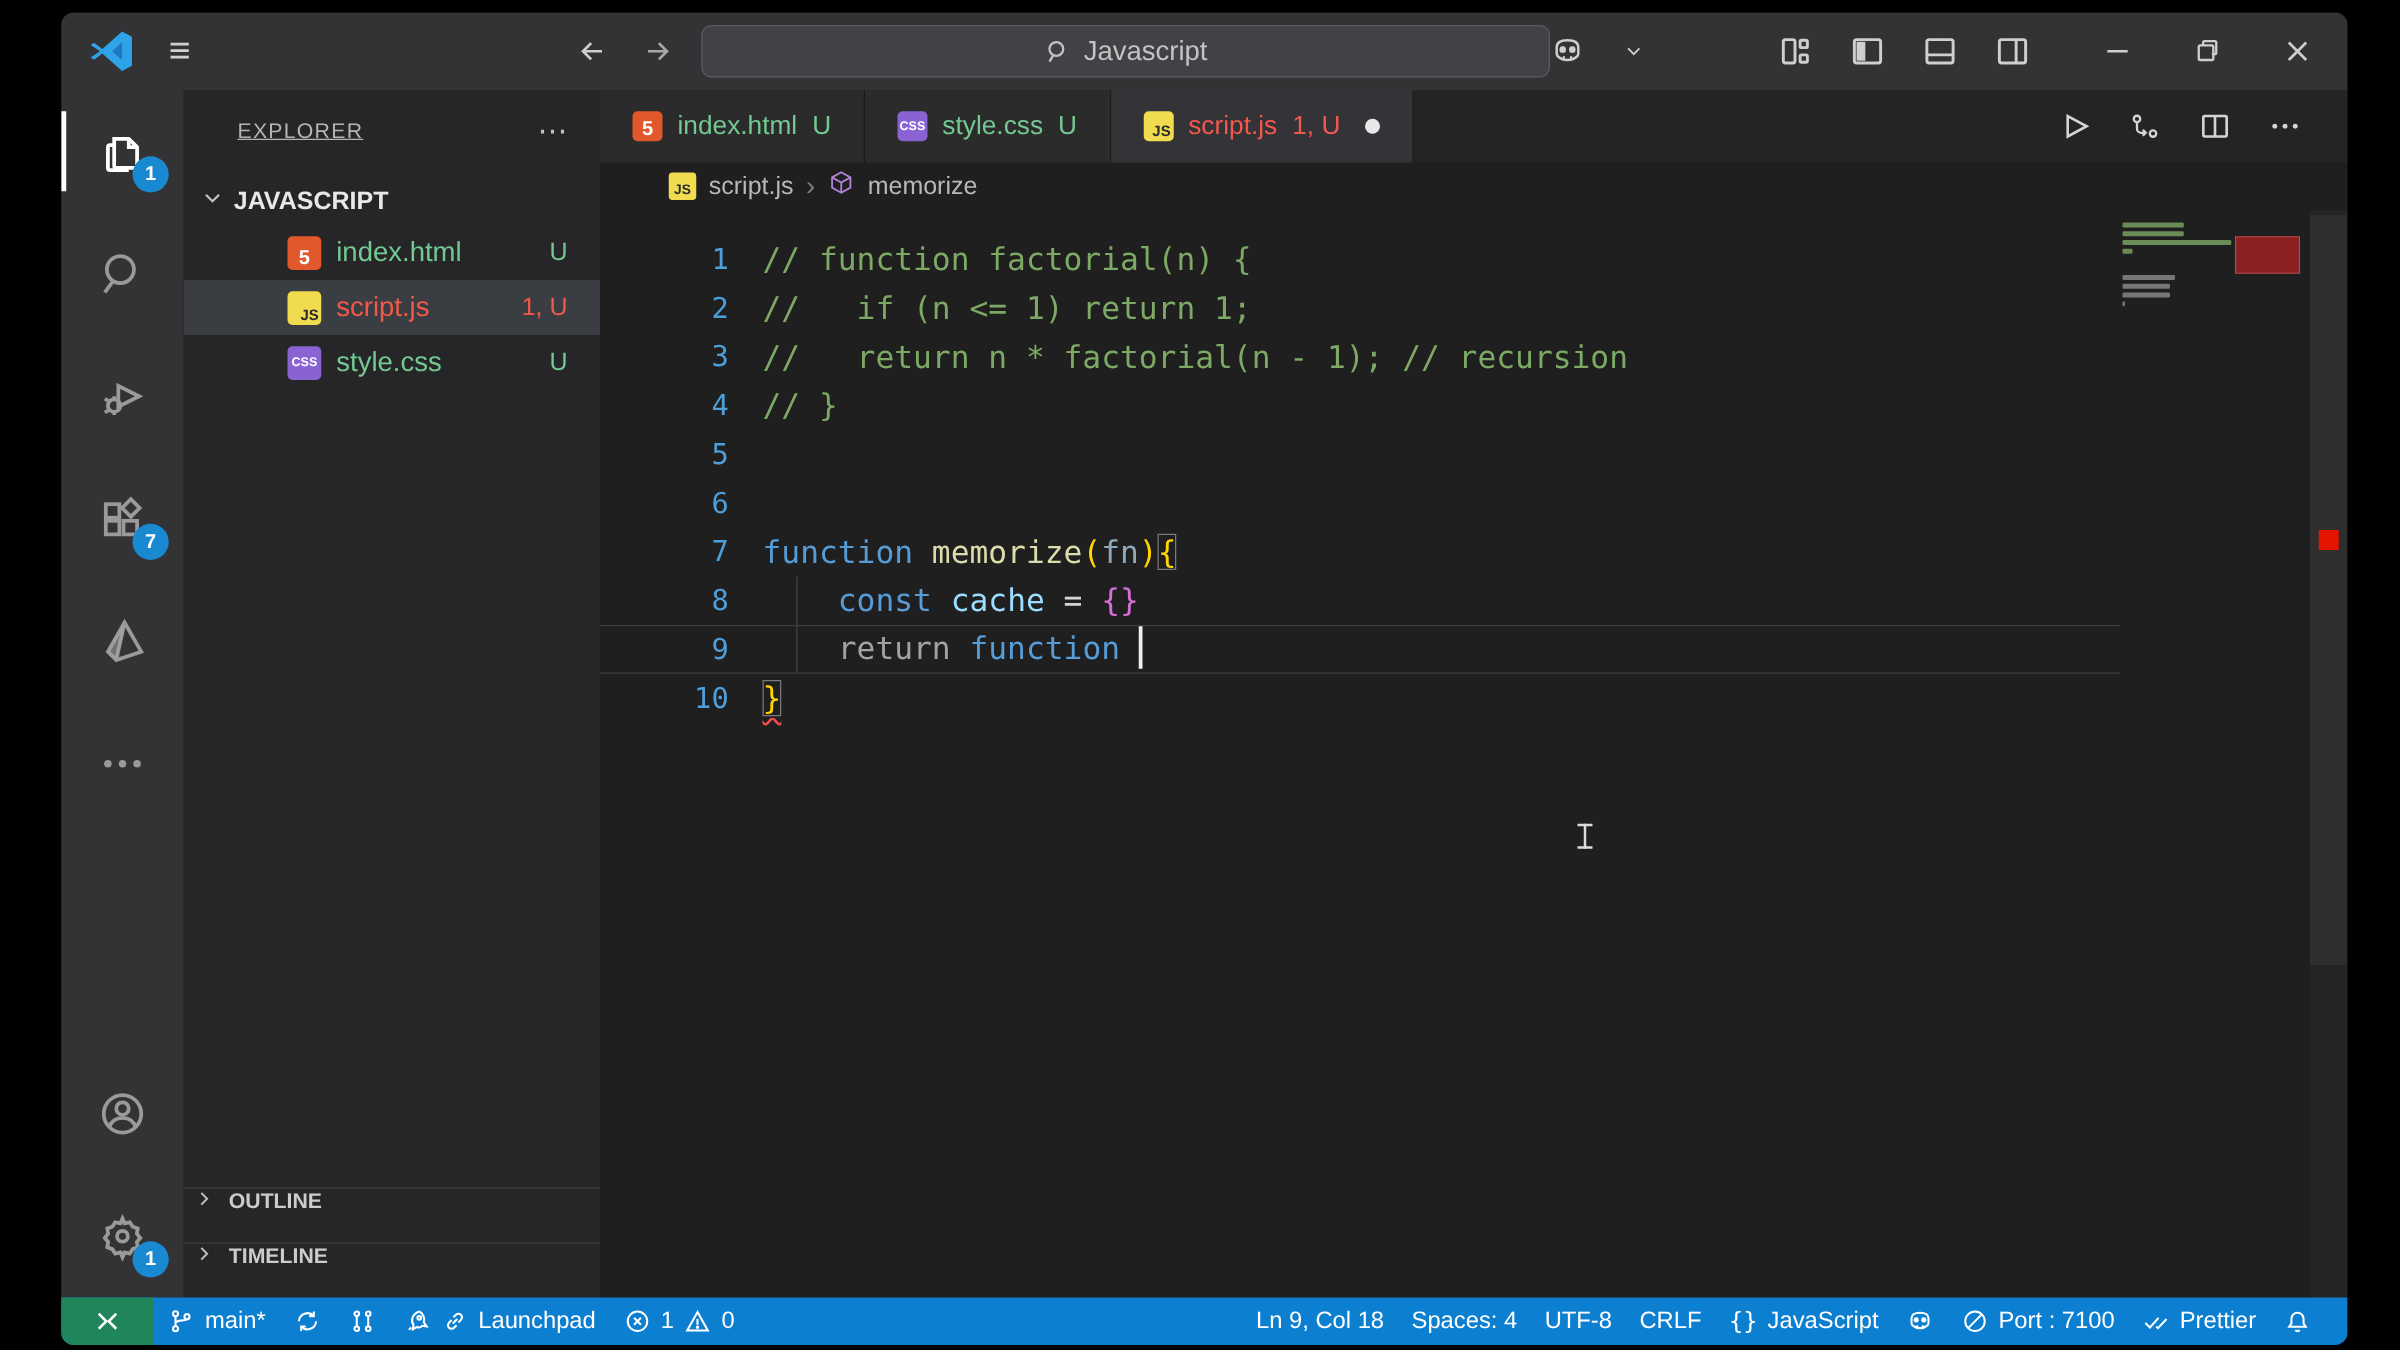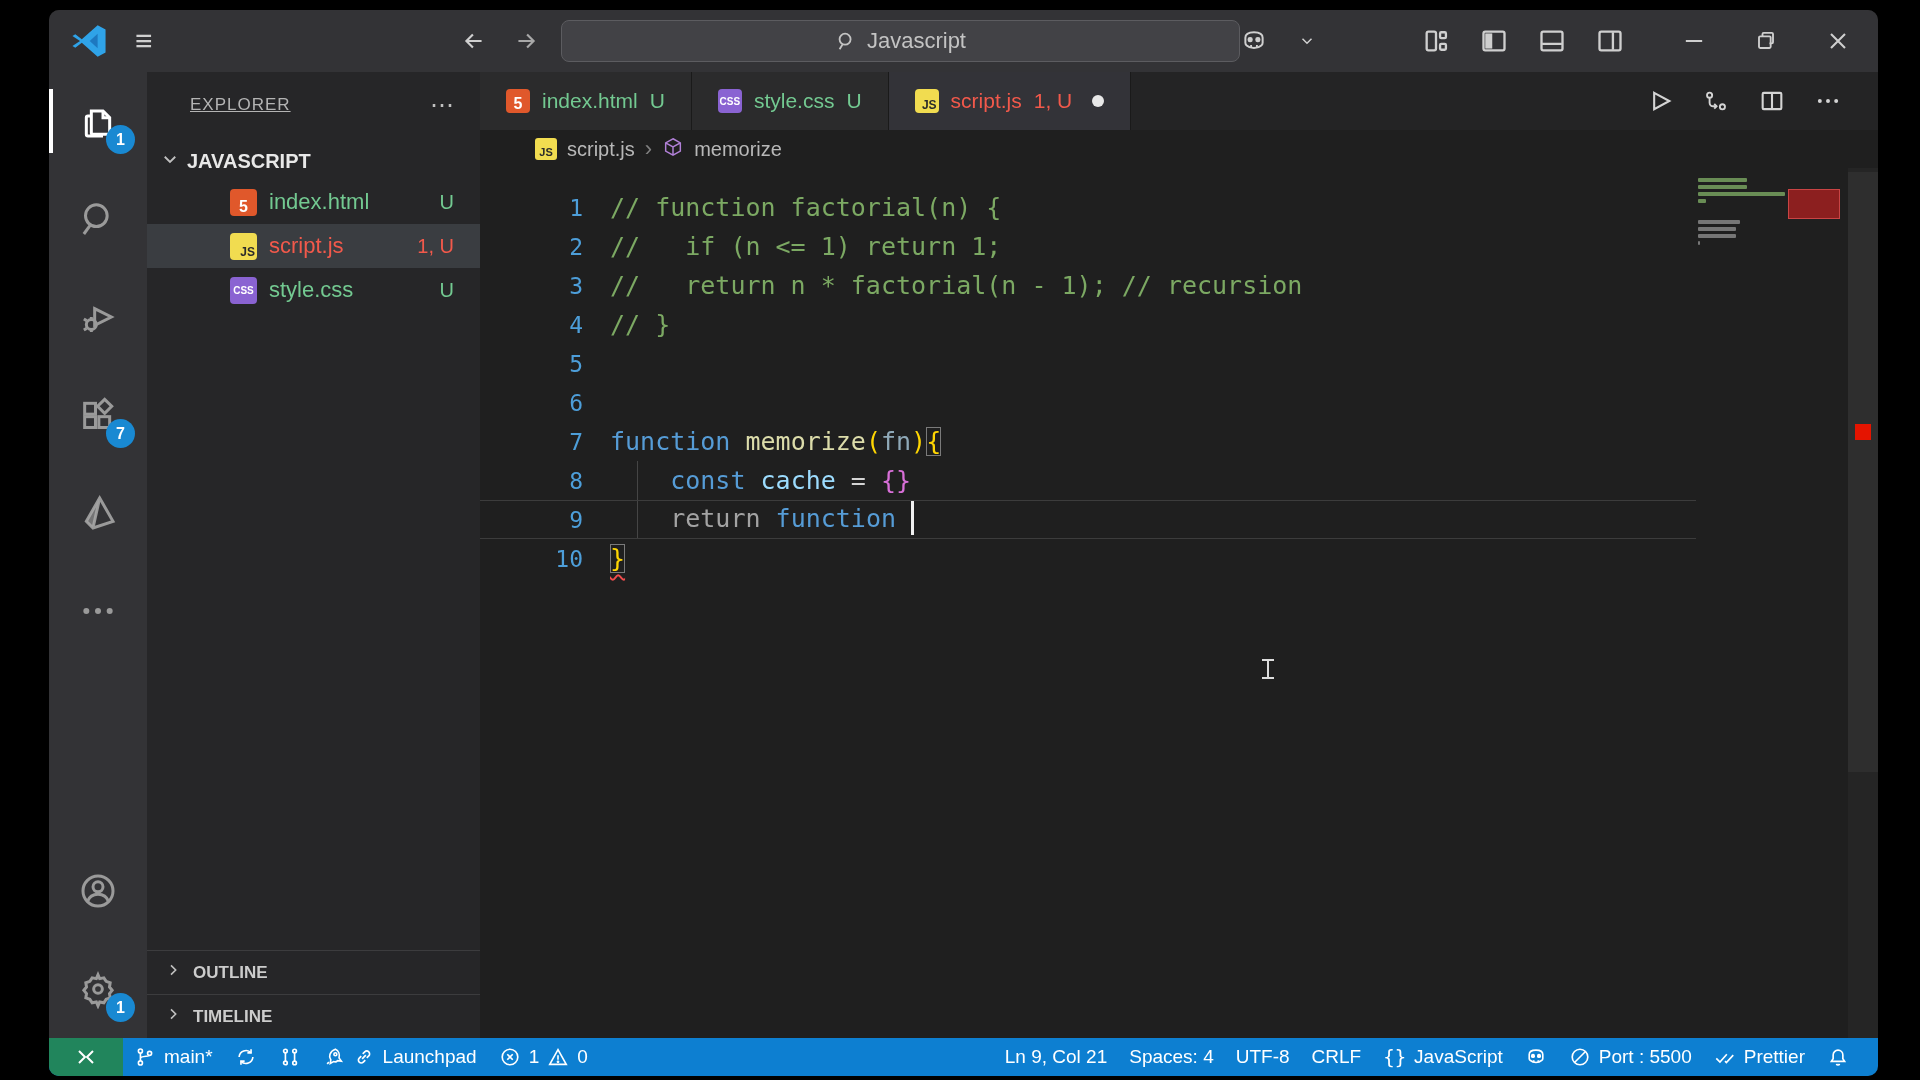--- a/index.html
+++ b/index.html
@@ -48,22 +48,22 @@
                 margin-top:18px; font-weight:bold; font-size:20px; color:#e8e8e8; }
   .file-row { height:44px; display:flex; align-items:center; padding-left:83px; padding-right:26px;
               font-size:22px; }
   .file-row.selected { background:#3a3d41; }
   .file-icon { width:27px; height:27px; border-radius:4px; margin-right:12px; flex:0 0 auto;
                display:flex; align-items:flex-end; justify-content:center;
                font-weight:bold; color:#fff; }
   .file-name { flex:1; white-space:nowrap; overflow:hidden; }
   .file-deco { font-size:20px; }
   .sb-sections { margin-top:auto; }
-  .sb-section { height:44px; border-top:1px solid #3c3c3e; display:flex; align-items:center;
-                gap:12px; padding-left:18px; font-size:17px; font-weight:bold; color:#cccccc; }
+  .sb-section { height:44px; border-top:1px solid #3c3c3e; display:flex; align-items:flex-start;
+                gap:12px; padding-left:8px; font-size:17px; font-weight:bold; color:#cccccc; }
   .chev { color:#c0c0c0; }
 
   
   .editor { flex:1; display:flex; flex-direction:column; min-width:0; background:#1f1f1f; }
   .tabbar { height:58px; background:#242425; display:flex; align-items:stretch; flex:0 0 auto; }
   .tab { display:flex; align-items:center; gap:12px; padding:0 26px; background:#2b2b2c;
          border-right:1px solid #1a1a1a; font-size:21px; }
   .tab.active { background:#333338; }
   .tab .file-icon { width:24px; height:24px; margin-right:0; }
   .mod-dot { width:12px; height:12px; border-radius:50%; background:#e8e8e8; margin-left:8px; }
@@ -532,21 +532,21 @@
               <path d="M12 4L21 20H3L12 4z"></path>
               <path d="M12 10v5"></path>
               <circle cx="12" cy="17.3" r="0.6" fill="currentColor"></circle>
             </svg>
           </span>
           <span>0</span>
         </div>
       </div>
     <div class="sb-right" id="statusright">
         <div class="status-item">
-          <span>Ln 9, Col 21</span>
+          <span>Ln 9, Col 18</span>
         </div>
         <div class="status-item">
           <span>Spaces: 4</span>
         </div>
         <div class="status-item">
           <span>UTF-8</span>
         </div>
         <div class="status-item">
           <span>CRLF</span>
         </div>
@@ -564,21 +564,21 @@
             </svg>
           </span>
         </div>
         <div class="status-item">
           <span style="display: flex;">
             <svg viewBox="0 0 24 24" fill="none" stroke="currentColor" stroke-width="1.8">
               <circle cx="12" cy="12" r="8.5"></circle>
               <path d="M6 18L18 6"></path>
             </svg>
           </span>
-          <span>Port : 5500</span>
+          <span>Port : 7100</span>
         </div>
         <div class="status-item">
           <span style="display: flex;">
             <svg viewBox="0 0 24 24" fill="none" stroke="currentColor" stroke-width="1.8">
               <path d="M2.5 13.5l4 4L14 9"></path>
               <path d="M12 16.5l1.5 1.5L21 10"></path>
             </svg>
           </span>
           <span>Prettier</span>
         </div>

